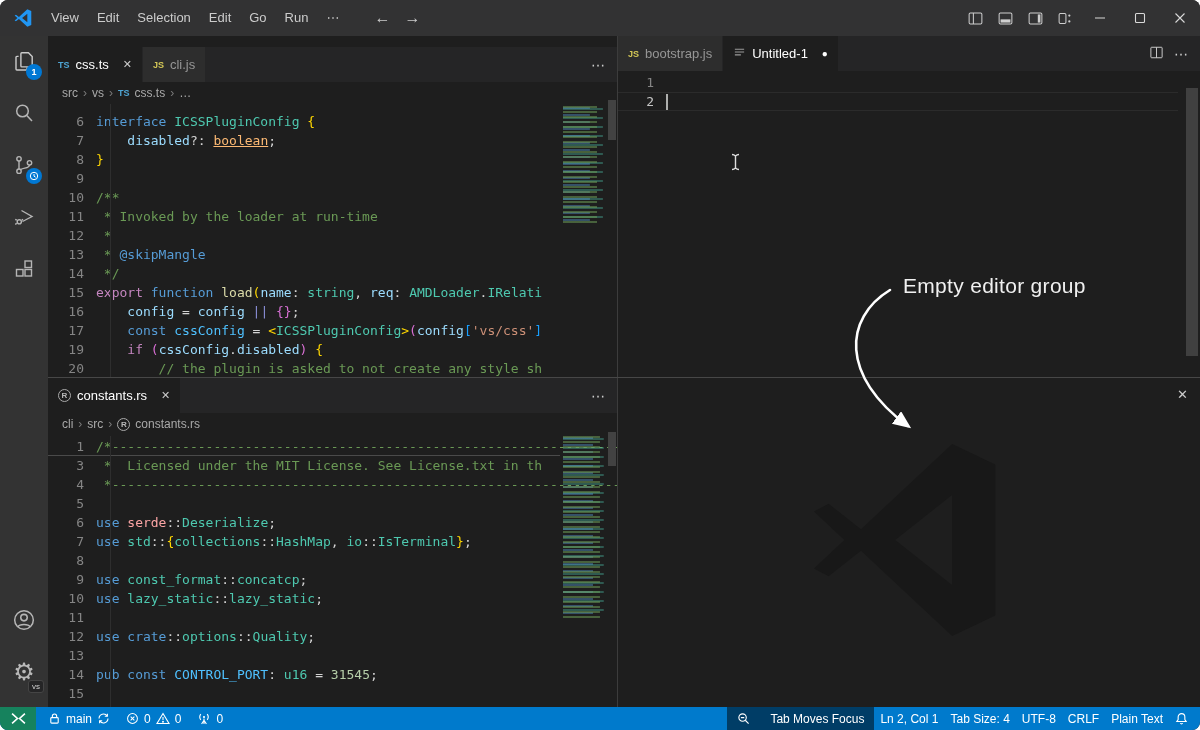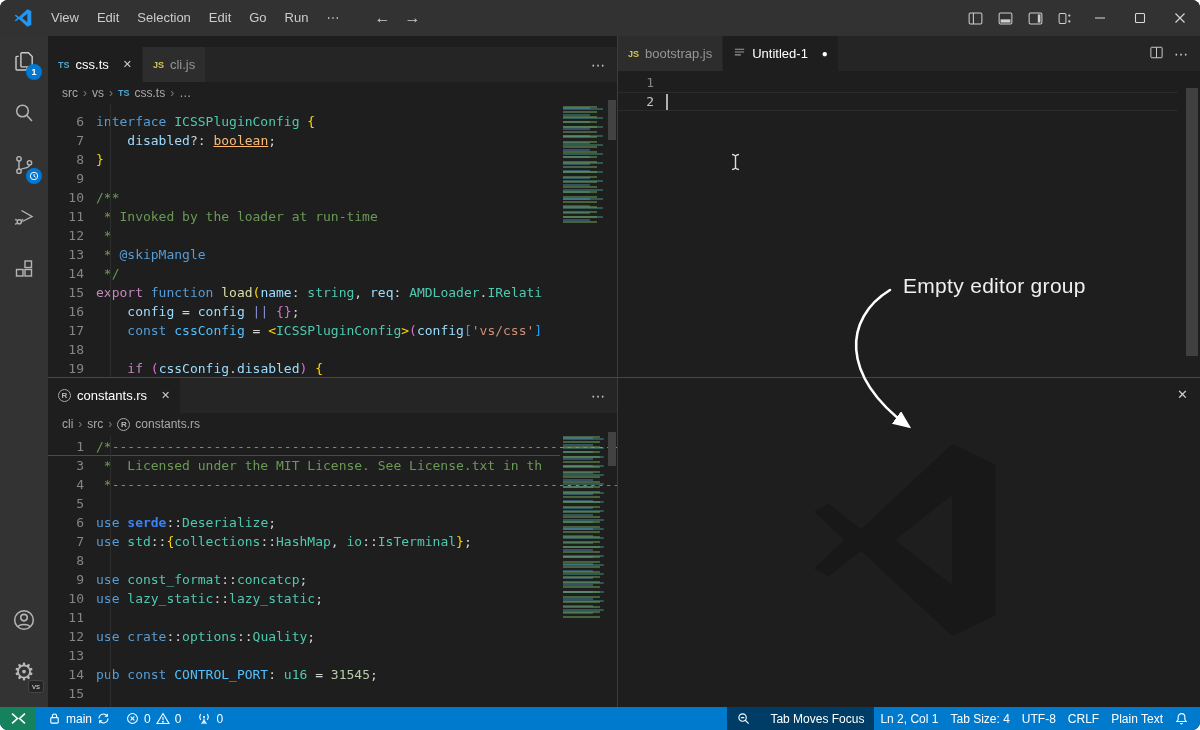--- a/index.html
+++ b/index.html
@@ -242,21 +242,20 @@
           <div class="cl"><span class="ln">8</span><span class="ct"><span style="color: rgb(255, 215, 0);">}</span></span></div>
           <div class="cl"><span class="ln">9</span><span class="ct"></span></div>
           <div class="cl"><span class="ln">10</span><span class="ct"><span style="color: rgb(106, 153, 85);">/**</span></span></div>
           <div class="cl"><span class="ln">11</span><span class="ct"><span style="color: rgb(106, 153, 85);"> * Invoked by the loader at run-time</span></span></div>
           <div class="cl"><span class="ln">12</span><span class="ct"><span style="color: rgb(106, 153, 85);"> *</span></span></div>
           <div class="cl"><span class="ln">13</span><span class="ct"><span style="color: rgb(106, 153, 85);"> * </span><span style="color: rgb(86, 156, 214);">@skipMangle</span></span></div>
           <div class="cl"><span class="ln">14</span><span class="ct"><span style="color: rgb(106, 153, 85);"> */</span></span></div>
           <div class="cl"><span class="ln">15</span><span class="ct"><span style="color: rgb(197, 134, 192);">export </span><span style="color: rgb(86, 156, 214);">function </span><span style="color: rgb(220, 220, 170);">load</span><span style="color: rgb(255, 215, 0);">(</span><span style="color: rgb(156, 220, 254);">name</span><span style="color: rgb(212, 212, 212);">: </span><span style="color: rgb(78, 201, 176);">string</span><span style="color: rgb(212, 212, 212);">, </span><span style="color: rgb(156, 220, 254);">req</span><span style="color: rgb(212, 212, 212);">: </span><span style="color: rgb(78, 201, 176);">AMDLoader</span><span style="color: rgb(212, 212, 212);">.</span><span style="color: rgb(78, 201, 176);">IRelati</span></span></div>
           <div class="cl"><span class="ln">16</span><span class="ct"><span style="color: rgb(212, 212, 212);">    </span><span style="color: rgb(156, 220, 254);">config</span><span style="color: rgb(212, 212, 212);"> = </span><span style="color: rgb(156, 220, 254);">config</span><span style="color: rgb(212, 212, 212);"> </span><span style="color: rgb(138, 143, 216);">||</span><span style="color: rgb(212, 212, 212);"> </span><span style="color: rgb(218, 112, 214);">{}</span><span style="color: rgb(212, 212, 212);">;</span></span></div>
           <div class="cl"><span class="ln">17</span><span class="ct"><span style="color: rgb(212, 212, 212);">    </span><span style="color: rgb(86, 156, 214);">const </span><span style="color: rgb(79, 193, 255);">cssConfig</span><span style="color: rgb(212, 212, 212);"> = </span><span style="color: rgb(255, 215, 0);">&lt;</span><span style="color: rgb(78, 201, 176);">ICSSPluginConfig</span><span style="color: rgb(255, 215, 0);">&gt;</span><span style="color: rgb(218, 112, 214);">(</span><span style="color: rgb(156, 220, 254);">config</span><span style="color: rgb(23, 159, 255);">[</span><span style="color: rgb(206, 145, 120);">'vs/css'</span><span style="color: rgb(23, 159, 255);">]</span></span></div>
-          <div class="cl"><span class="ln">18</span><span class="ct"></span></div>
           <div class="cl"><span class="ln">19</span><span class="ct"><span style="color: rgb(212, 212, 212);">    </span><span style="color: rgb(197, 134, 192);">if </span><span style="color: rgb(218, 112, 214);">(</span><span style="color: rgb(156, 220, 254);">cssConfig</span><span style="color: rgb(212, 212, 212);">.</span><span style="color: rgb(156, 220, 254);">disabled</span><span style="color: rgb(218, 112, 214);">)</span><span style="color: rgb(212, 212, 212);"> </span><span style="color: rgb(255, 215, 0);">{</span></span></div>
           <div class="cl"><span class="ln">20</span><span class="ct"><span style="color: rgb(106, 153, 85);">        // the plugin is asked to not create any style sh</span></span></div>
         </div>
     </div>
     <div class="minimap" style="top:59px; height:118px;"></div>
     <div class="scroll-slider" style="right:1px; top:53px; width:8px; height:40px;"></div>
   </div>
 
   <div class="group g-bl">
     <div class="tabbar">
@@ -277,21 +276,21 @@
       <span class="ficon-rs">R</span>
       <span>constants.rs</span>
     </div>
     <div class="code">
       <div class="indent-guide" style="top:0;bottom:0;"></div>
       <div class="code-inner">
           <div class="cl cl-border"><span class="ln">1</span><span class="ct"><span style="color: rgb(106, 153, 85);">/*----------------------------------------------------------------------</span></span></div>
           <div class="cl"><span class="ln">3</span><span class="ct"><span style="color: rgb(106, 153, 85);"> *  Licensed under the MIT License. See License.txt in th</span></span></div>
           <div class="cl"><span class="ln">4</span><span class="ct"><span style="color: rgb(106, 153, 85);"> *----------------------------------------------------------------------</span></span></div>
           <div class="cl"><span class="ln">5</span><span class="ct"></span></div>
-          <div class="cl"><span class="ln">6</span><span class="ct"><span style="color: rgb(86, 156, 214);">use </span><span style="color: #3b82f6; font-weight: bold;">serde</span><span style="color: rgb(212, 212, 212);">::</span><span style="color: rgb(78, 201, 176);">Deserialize</span><span style="color: rgb(212, 212, 212);">;</span></span></div>
+          <div class="cl"><span class="ln">6</span><span class="ct"><span style="color: rgb(86, 156, 214);">use </span><span style="color: #fca5a5;">serde</span><span style="color: rgb(212, 212, 212);">::</span><span style="color: rgb(78, 201, 176);">Deserialize</span><span style="color: rgb(212, 212, 212);">;</span></span></div>
           <div class="cl"><span class="ln">7</span><span class="ct"><span style="color: rgb(86, 156, 214);">use </span><span style="color: rgb(78, 201, 176);">std</span><span style="color: rgb(212, 212, 212);">::</span><span style="color: rgb(255, 215, 0);">{</span><span style="color: rgb(78, 201, 176);">collections</span><span style="color: rgb(212, 212, 212);">::</span><span style="color: rgb(78, 201, 176);">HashMap</span><span style="color: rgb(212, 212, 212);">, </span><span style="color: rgb(78, 201, 176);">io</span><span style="color: rgb(212, 212, 212);">::</span><span style="color: rgb(78, 201, 176);">IsTerminal</span><span style="color: rgb(255, 215, 0);">}</span><span style="color: rgb(212, 212, 212);">;</span></span></div>
           <div class="cl"><span class="ln">8</span><span class="ct"></span></div>
           <div class="cl"><span class="ln">9</span><span class="ct"><span style="color: rgb(86, 156, 214);">use </span><span style="color: rgb(78, 201, 176);">const_format</span><span style="color: rgb(212, 212, 212);">::</span><span style="color: rgb(78, 201, 176);">concatcp</span><span style="color: rgb(212, 212, 212);">;</span></span></div>
           <div class="cl"><span class="ln">10</span><span class="ct"><span style="color: rgb(86, 156, 214);">use </span><span style="color: rgb(78, 201, 176);">lazy_static</span><span style="color: rgb(212, 212, 212);">::</span><span style="color: rgb(78, 201, 176);">lazy_static</span><span style="color: rgb(212, 212, 212);">;</span></span></div>
           <div class="cl"><span class="ln">11</span><span class="ct"></span></div>
           <div class="cl"><span class="ln">12</span><span class="ct"><span style="color: rgb(86, 156, 214);">use </span><span style="color: rgb(86, 156, 214);">crate</span><span style="color: rgb(212, 212, 212);">::</span><span style="color: rgb(78, 201, 176);">options</span><span style="color: rgb(212, 212, 212);">::</span><span style="color: rgb(78, 201, 176);">Quality</span><span style="color: rgb(212, 212, 212);">;</span></span></div>
           <div class="cl"><span class="ln">13</span><span class="ct"></span></div>
           <div class="cl"><span class="ln">14</span><span class="ct"><span style="color: rgb(86, 156, 214);">pub </span><span style="color: rgb(86, 156, 214);">const </span><span style="color: rgb(79, 193, 255);">CONTROL_PORT</span><span style="color: rgb(212, 212, 212);">: </span><span style="color: rgb(78, 201, 176);">u16</span><span style="color: rgb(212, 212, 212);"> = </span><span style="color: rgb(181, 206, 168);">31545</span><span style="color: rgb(212, 212, 212);">;</span></span></div>
           <div class="cl"><span class="ln">15</span><span class="ct"></span></div>
           <div class="cl"><span class="ln">16</span><span class="ct"><span style="color: rgb(106, 153, 85);">/// Protocol version sent to clients. This can be used to</span></span></div>

